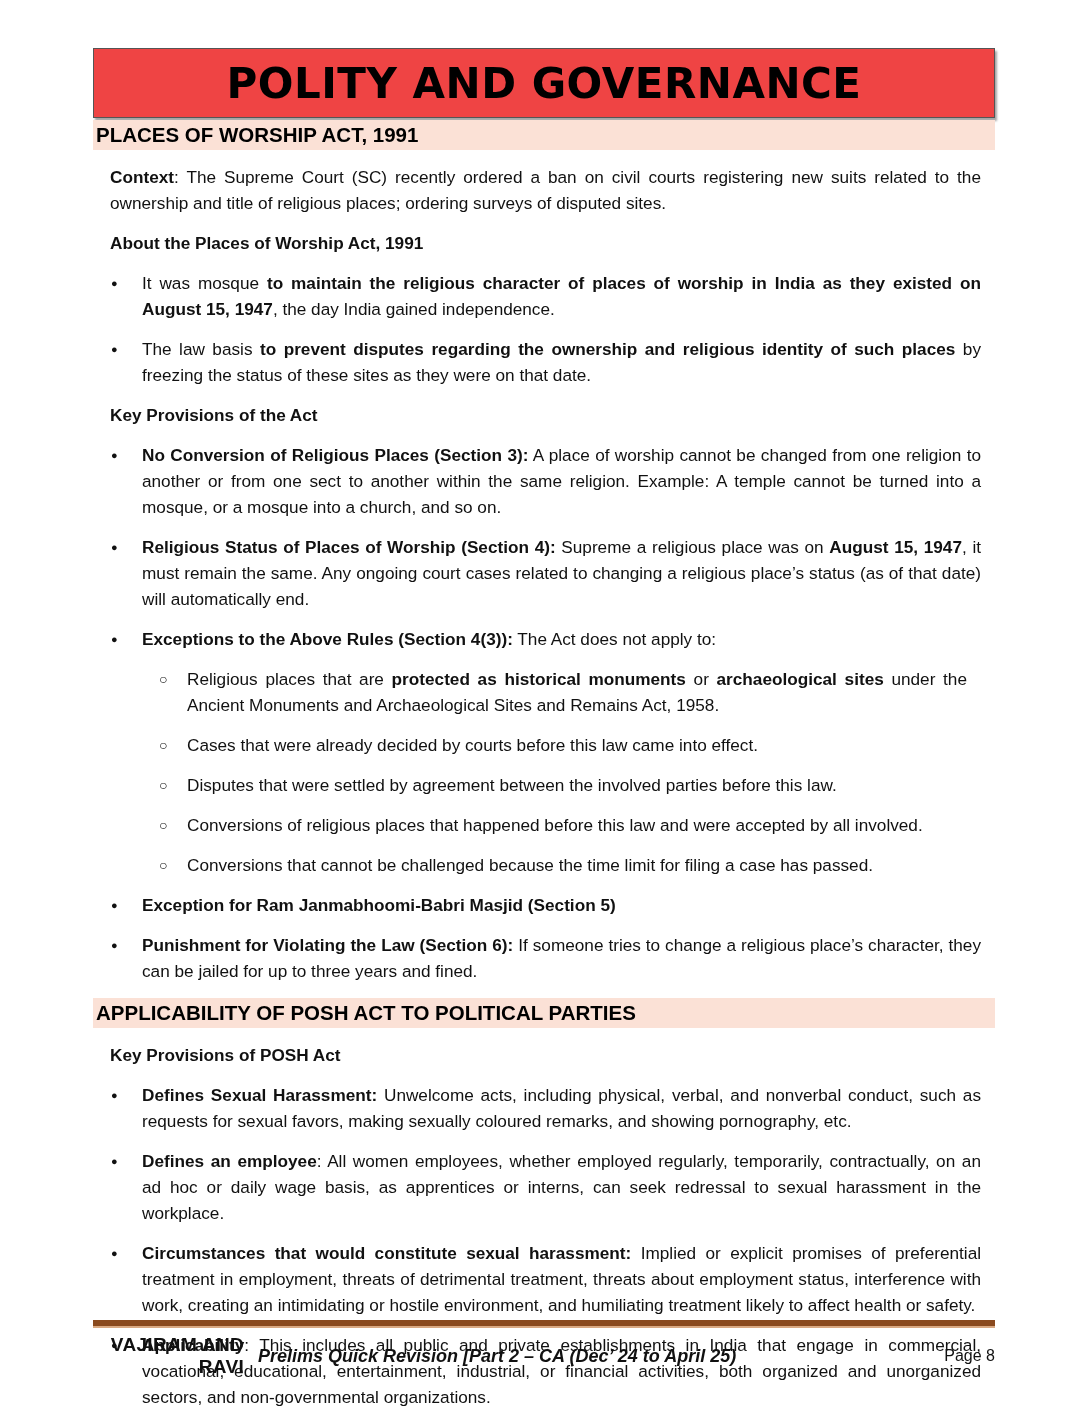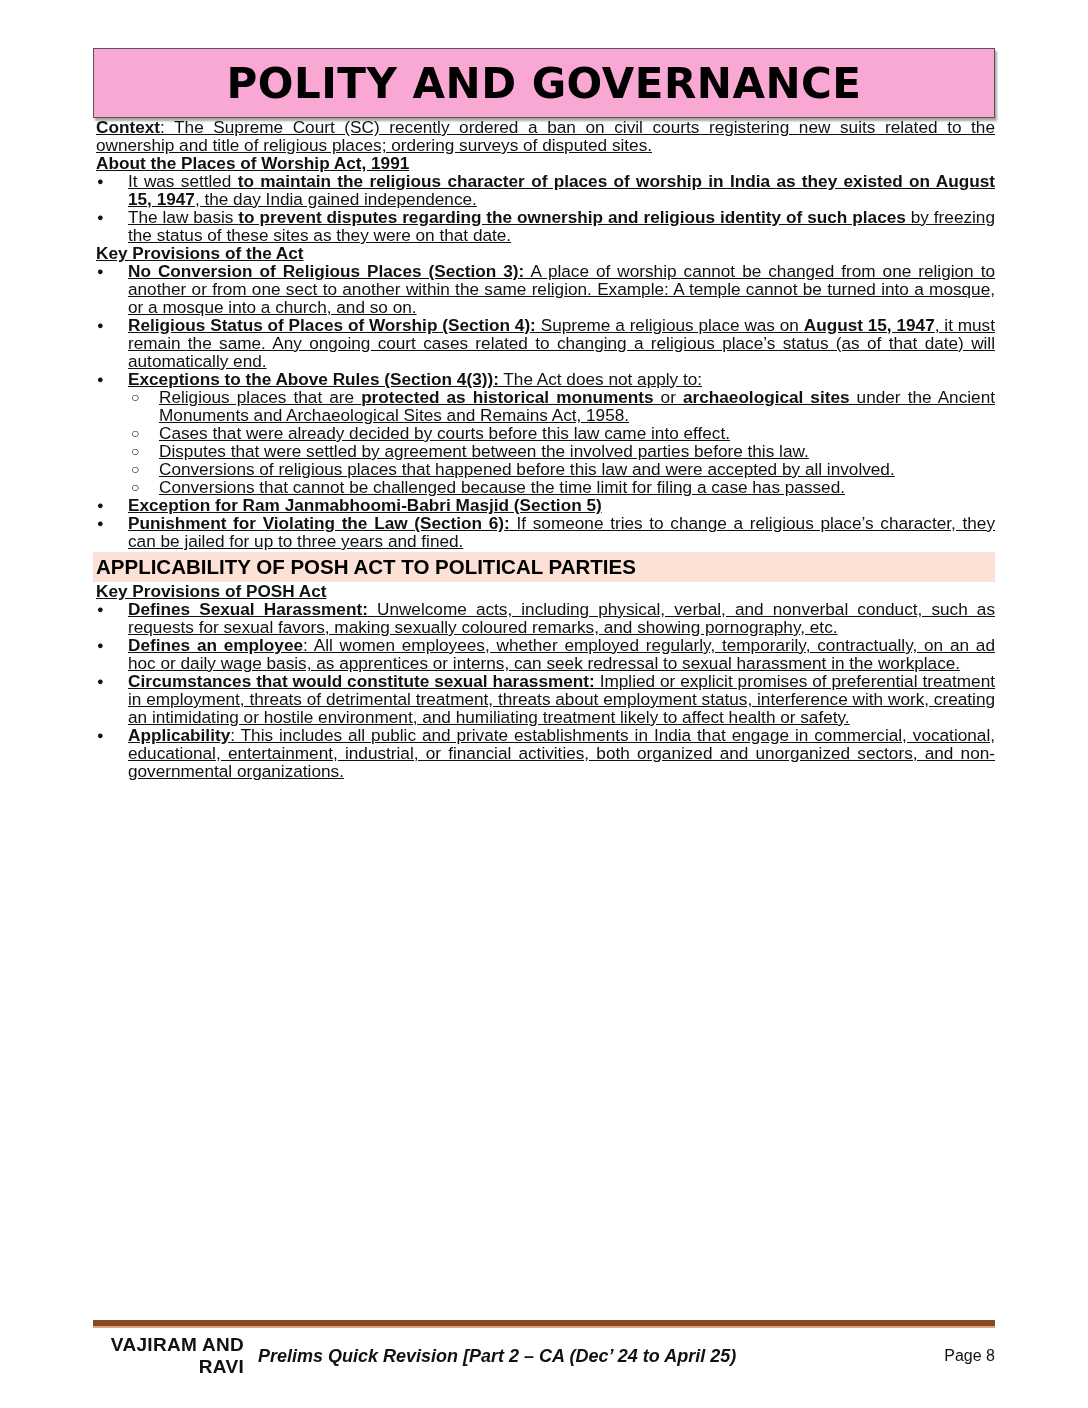--- a/index.html
+++ b/index.html
@@ -1,27 +1,27 @@
 <!DOCTYPE html>
 <html><head>
 <meta charset="utf-8">
 <style>
   html, body { margin: 0; padding: 0; background: #ffffff; }
   body { width: 1088px; height: 1408px; position: relative; font-family: "Liberation Sans", sans-serif; color: #111; }
   .page { position: absolute; left: 93px; top: 48px; width: 902px; }
   .title-box {
-    background: #f9a8d4; border: 1.5px solid #555; box-shadow: 2px 3px 2px rgba(0,0,0,0.35);
+    background: #ef4444; border: 1.5px solid #555; box-shadow: 2px 3px 2px rgba(0,0,0,0.35);
     height: 68px; display: flex; align-items: center; justify-content: center;
     font-family: "DejaVu Sans", sans-serif; font-weight: bold; font-size: 42px; letter-spacing: 0.5px; color: #000;
   }
   .sec-head {
     background: #fbe1d6; font-weight: bold; font-size: 20.5px; padding: 2px 3px; margin-top: 2px; color: #000;
     line-height: 26px;
   }
-  p, li { font-size: 17.2px; line-height: 18px; margin: 0; text-decoration: underline; }
+  p, li { font-size: 17.2px; line-height: 26px; margin: 14px; }
   p { padding-left: 3px; text-align: justify; }
   .sub-head { font-weight: bold; padding-left: 3px; }
   ul.l1 { list-style: none; margin: 0; padding: 0; }
   ul.l1 > li { position: relative; padding-left: 35px; text-align: justify; }
   ul.l1 > li::before { content: "●"; position: absolute; left: 4px; top: 0; font-size: 11px; }
   ul.l2 { list-style: none; margin: 0; padding: 0; }
   ul.l2 > li { position: relative; padding-left: 31px; text-align: justify; }
   ul.l2 > li::before { content: "○"; position: absolute; left: 3px; top: 0; font-size: 14px; }
   b { font-weight: bold; }
   .footer-rule { position: absolute; left: 93px; top: 1320px; width: 902px; height: 6px; background: #8a4a1e; border-bottom: 2px solid #d9a982; }
@@ -29,24 +29,25 @@
   .footer .brand { font-weight: bold; font-size: 19px; letter-spacing: 0.3px; width: 148px; text-align: right; }
   .footer .sub { font-weight: bold; font-style: italic; font-size: 18px; margin-left: 14px; flex: 1; }
   .footer .pg { font-size: 16px; }
 </style>
 </head>
 <body>
 
 <div class="page">
   <div class="title-box">POLITY AND GOVERNANCE</div>
 
+  <div class="sec-head">PLACES OF WORSHIP ACT, 1991</div>
   <p><b>Context</b><span>: The Supreme Court (SC) recently ordered a ban on civil courts registering new suits related to the ownership and title of religious places; ordering surveys of disputed sites.</span></p>
   <p class="sub-head">About the Places of Worship Act, 1991</p>
   <ul class="l1">
-    <li><span>It was settled </span><b>to maintain the religious character of places of worship in India as they existed on August 15, 1947</b><span>, the day India gained independence.</span></li>
+    <li><span>It was mosque </span><b>to maintain the religious character of places of worship in India as they existed on August 15, 1947</b><span>, the day India gained independence.</span></li>
     <li><span>The law basis </span><b>to prevent disputes regarding the ownership and religious identity of such places</b><span> by freezing the status of these sites as they were on that date.</span></li>
   </ul>
   <p class="sub-head">Key Provisions of the Act</p>
   <ul class="l1">
     <li><b>No Conversion of Religious Places (Section 3):</b><span> A place of worship cannot be changed from one religion to another or from one sect to another within the same religion. Example: A temple cannot be turned into a mosque, or a mosque into a church, and so on.</span></li>
     <li><b>Religious Status of Places of Worship (Section 4):</b><span> Supreme a religious place was on </span><b>August 15, 1947</b><span>, it must remain the same. Any ongoing court cases related to changing a religious place’s status (as of that date) will automatically end.</span></li>
     <li><b>Exceptions to the Above Rules (Section 4(3)):</b><span> The Act does not apply to:</span>
       <ul class="l2">
         <li><span>Religious places that are </span><b>protected as historical monuments</b><span> or </span><b>archaeological sites</b><span> under the Ancient Monuments and Archaeological Sites and Remains Act, 1958.</span></li>
         <li>Cases that were already decided by courts before this law came into effect.</li>

